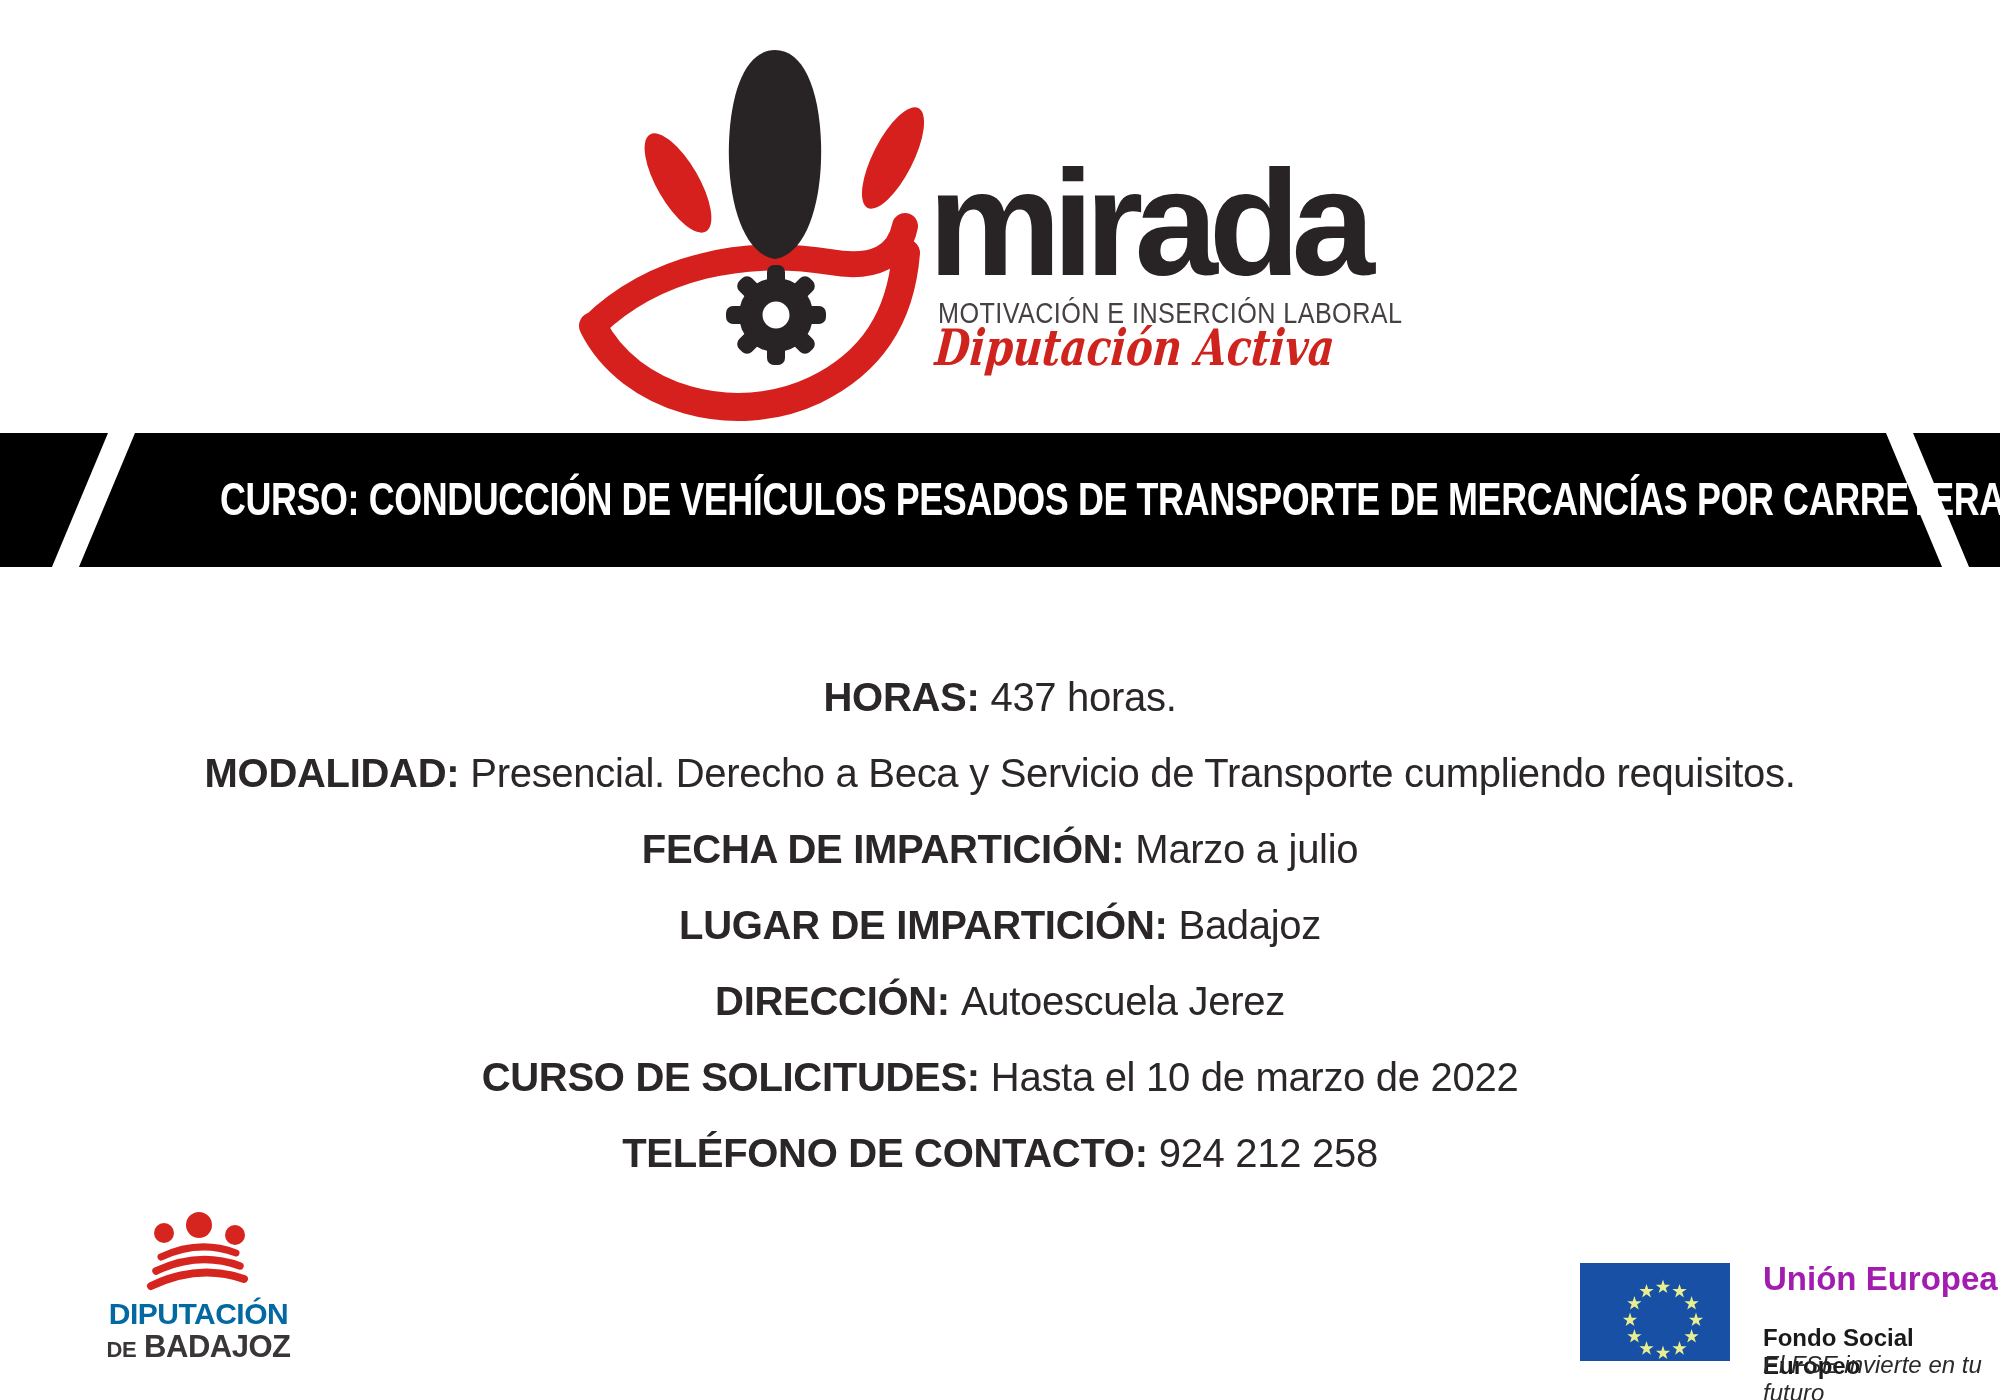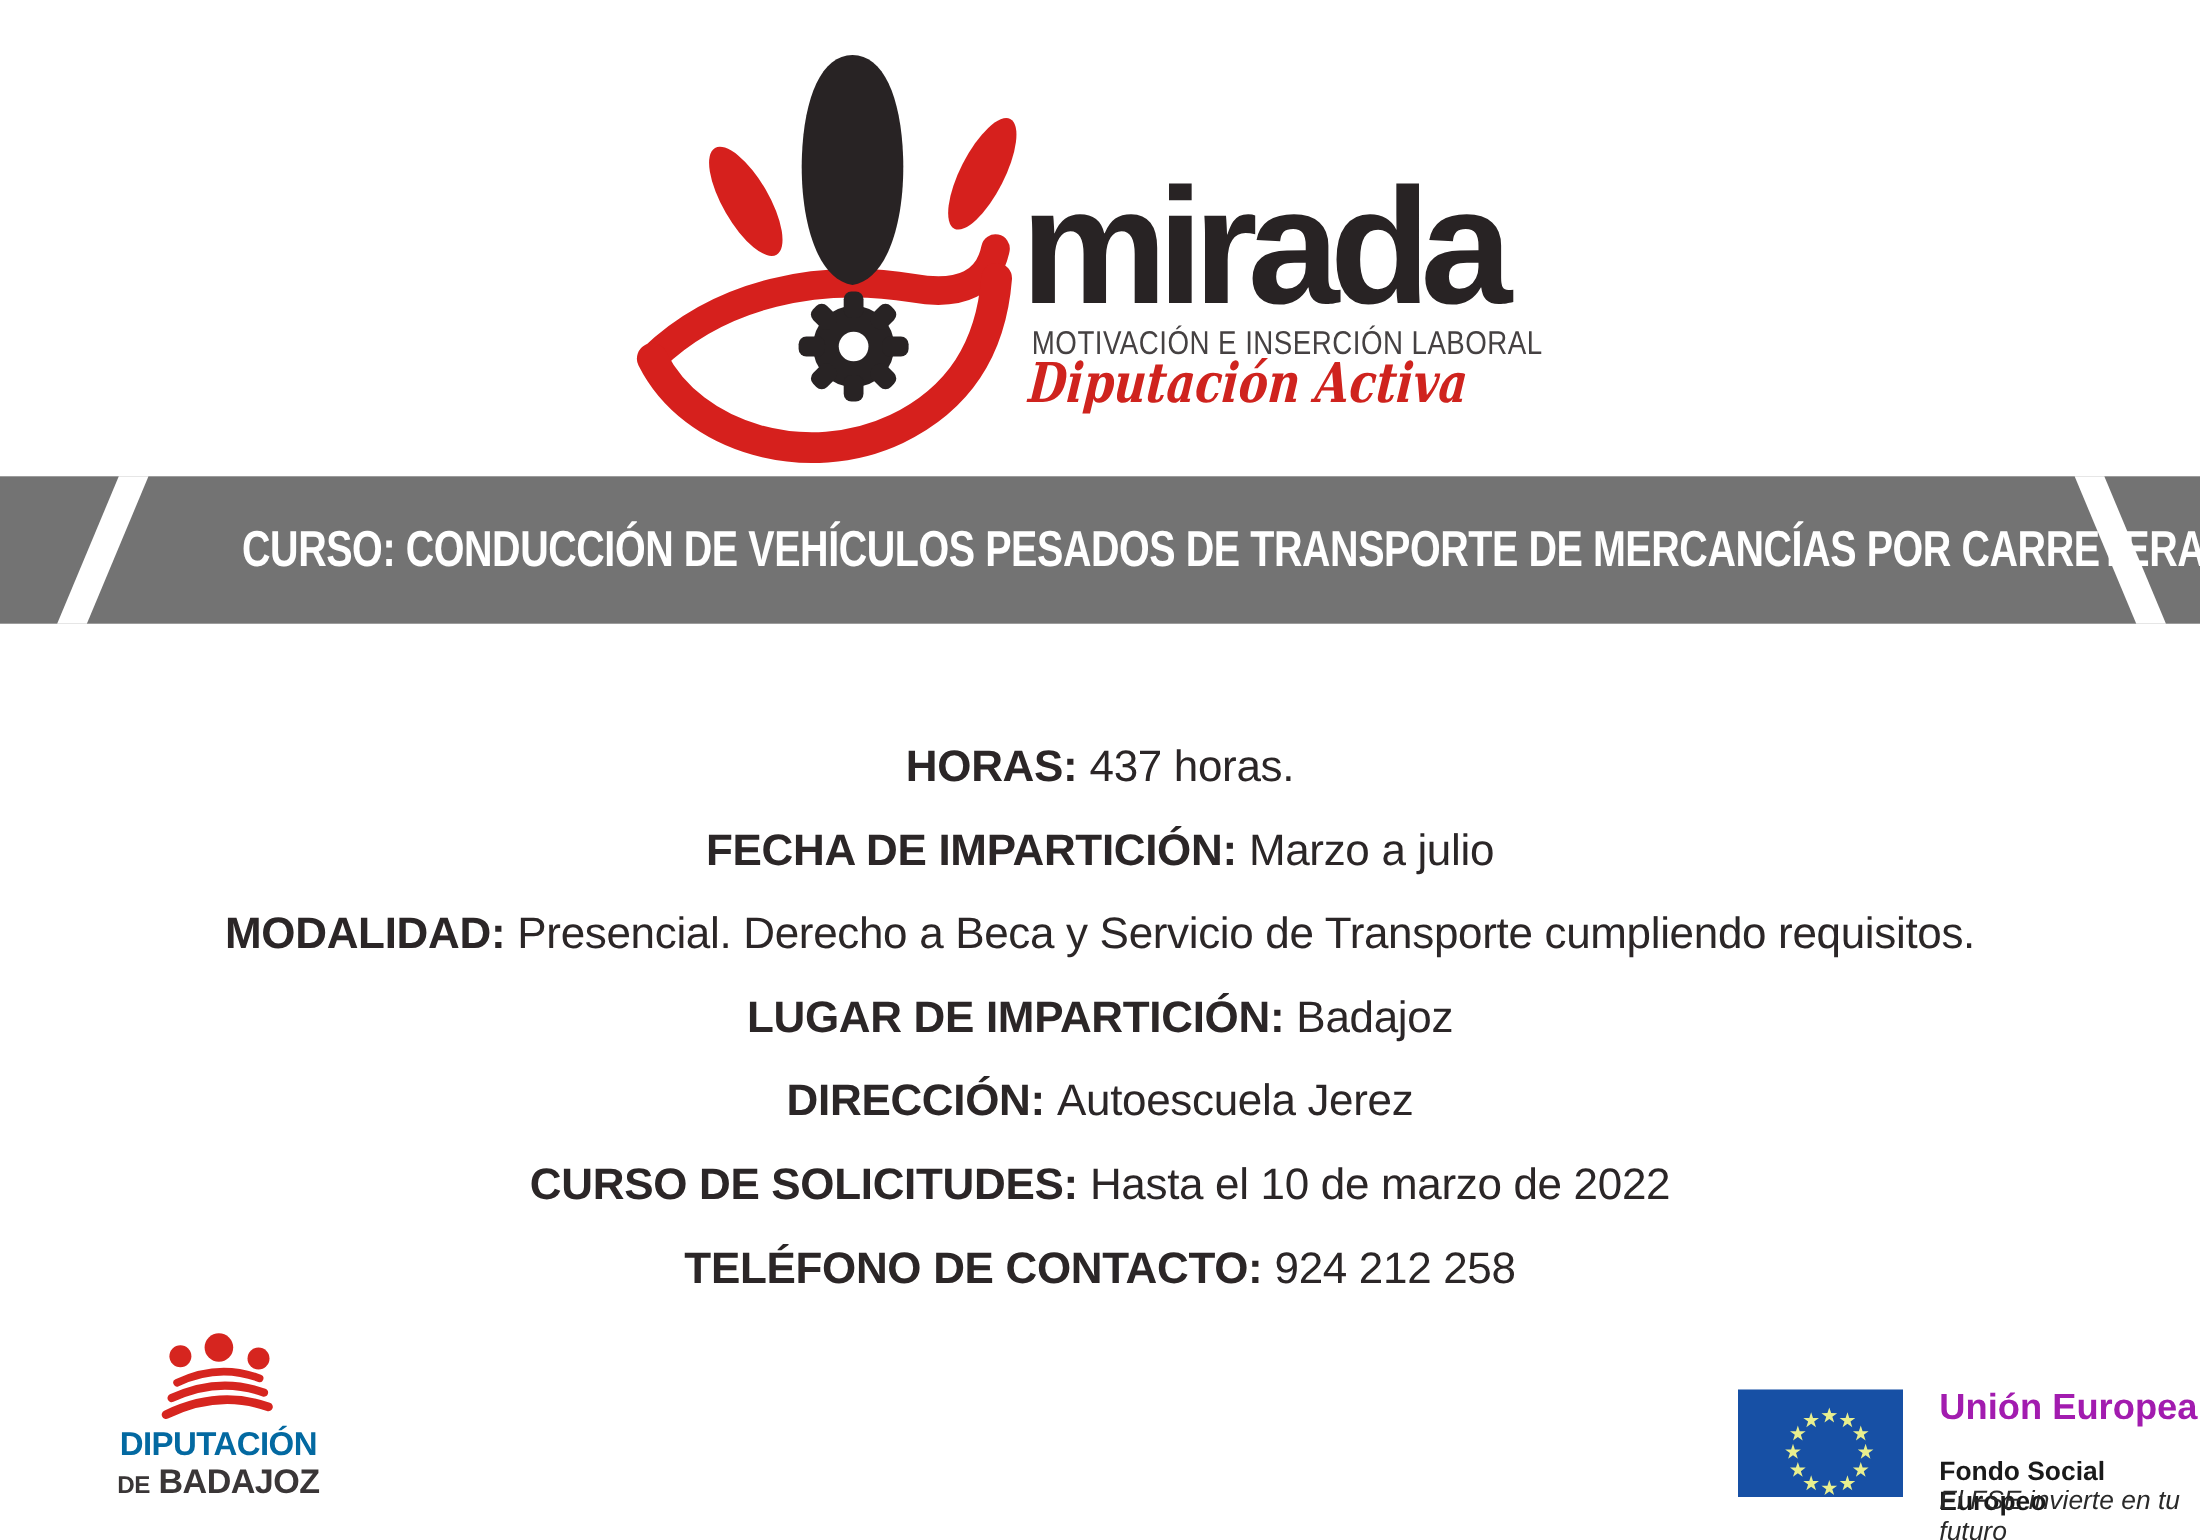--- a/index.html
+++ b/index.html
@@ -19,21 +19,21 @@
     left:938px;top:296px;font-size:30px;color:#454142;letter-spacing:0.5px;
     transform:scaleX(0.84);transform-origin:left top;white-space:nowrap;
   }
   #brand-subbrand{
     left:938px;top:318px;font-size:50px;color:#cf231e;
     font-family:"DejaVu Serif", serif;font-style:italic;font-weight:bold;
     transform:scaleX(0.80) skewX(-6deg);transform-origin:left top;white-space:nowrap;
   }
 
   
-  #banner{left:0;top:433px;width:2000px;height:134px;background:#737373;}
+  #banner{left:0;top:433px;width:2000px;height:134px;background:#000000;}
   .slash{position:absolute;top:0;width:27px;height:134px;background:#ffffff;}
   #slash-left{left:108px;transform:skewX(-22.7deg);transform-origin:top left;}
   #slash-right{left:1886px;transform:skewX(22.7deg);transform-origin:top left;}
   #banner-text{
     position:absolute;left:0;right:0;top:50%;transform:translateY(-52%) scaleX(0.78);
     transform-origin:center;text-align:center;color:#ffffff;font-size:46px;
     font-weight:bold;letter-spacing:-0.5px;white-space:nowrap;
   }
 
   
@@ -94,24 +94,24 @@
   <div id="slash-left" class="slash"></div>
   <div id="slash-right" class="slash"></div>
   <div id="banner-text">CURSO: CONDUCCIÓN DE VEHÍCULOS PESADOS DE TRANSPORTE DE MERCANCÍAS POR CARRETERA</div>
 </div>
 
 <div id="details" class="abs">
   <div class="row">
     <span class="label">HORAS:</span><span class="value">437 horas.</span>
   </div>
   <div class="row">
-    <span class="label">FECHA DE IMPARTICIÓN:</span><span class="value">Marzo a julio</span>
+    <span class="label">MODALIDAD:</span><span class="value">Presencial. Derecho a Beca y Servicio de Transporte cumpliendo requisitos.</span>
   </div>
   <div class="row">
-    <span class="label">MODALIDAD:</span><span class="value">Presencial. Derecho a Beca y Servicio de Transporte cumpliendo requisitos.</span>
+    <span class="label">FECHA DE IMPARTICIÓN:</span><span class="value">Marzo a julio</span>
   </div>
   <div class="row">
     <span class="label">LUGAR DE IMPARTICIÓN:</span><span class="value">Badajoz</span>
   </div>
   <div class="row">
     <span class="label">DIRECCIÓN:</span><span class="value">Autoescuela Jerez</span>
   </div>
   <div class="row">
     <span class="label">CURSO DE SOLICITUDES:</span><span class="value">Hasta el 10 de marzo de 2022</span>
   </div>

